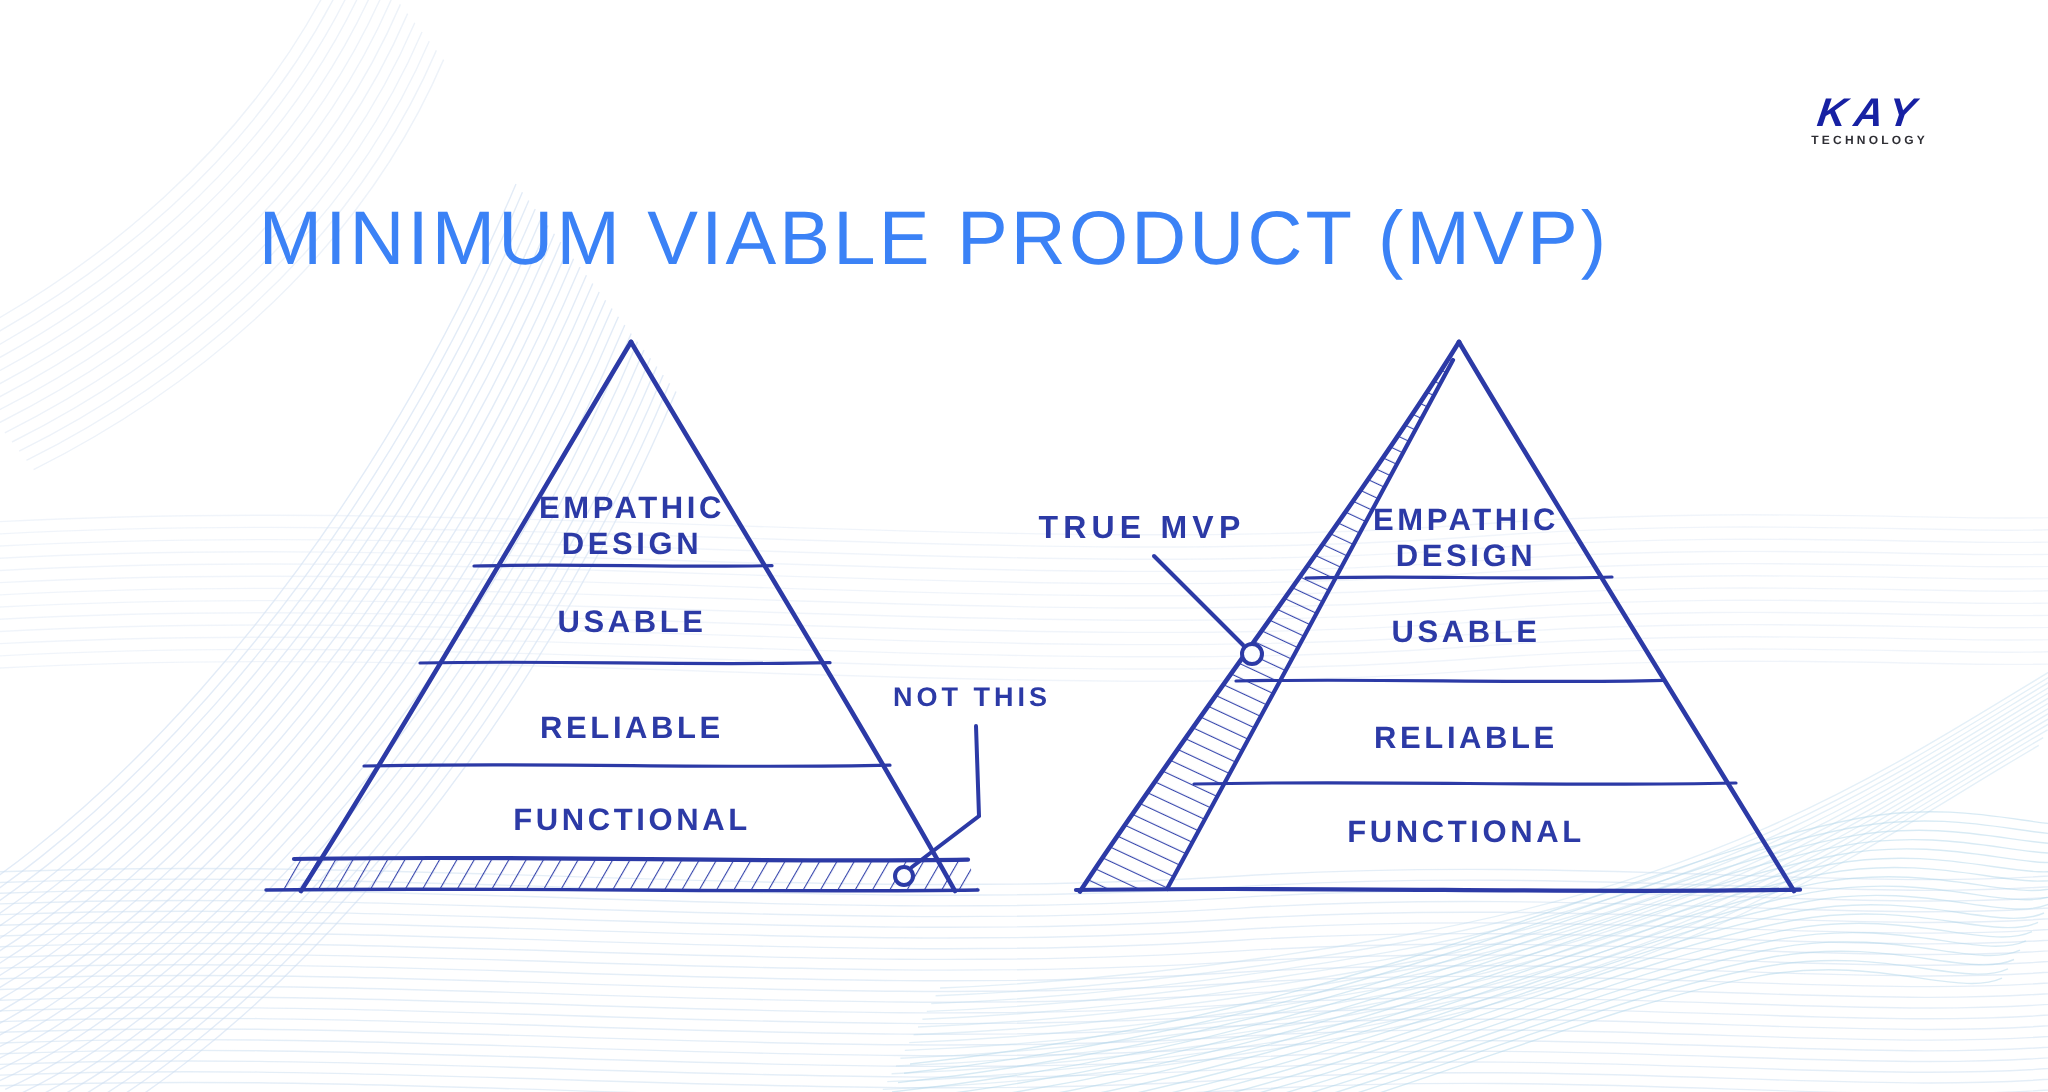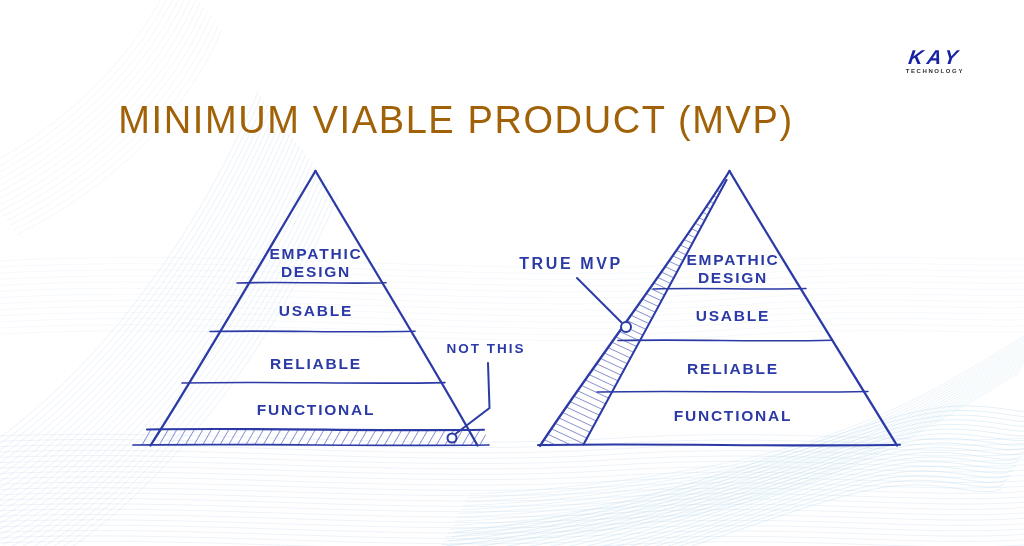--- a/index.html
+++ b/index.html
@@ -4,21 +4,21 @@
 <style>
   html,body{margin:0;padding:0;background:#ffffff;}
   body{width:1024px;height:546px;overflow:hidden;font-family:"Liberation Sans",sans-serif;}
   .canvas{position:relative;width:1024px;height:546px;background:#ffffff;overflow:hidden;}
   .layer{position:absolute;left:0;top:0;pointer-events:none;}
 
   
   .slide-title{
     position:absolute;top:100px;left:0;width:912px;margin:0;
     text-align:center;font-size:38px;line-height:40px;font-weight:400;
-    letter-spacing:1.6px;color:#a16207;white-space:nowrap;
+    letter-spacing:1.6px;color:#3b82f6;white-space:nowrap;padding-left:11px;
   }
 
   
   .logo{position:absolute;top:49px;right:60px;text-align:center;}
   .logo-mark{
     font-size:20px;line-height:16px;font-weight:700;font-style:italic;
     letter-spacing:4px;color:#1721a3;transform:skewX(-8deg);
   }
   .logo-tagline{
     margin-top:3px;font-size:6px;line-height:7px;font-weight:700;

